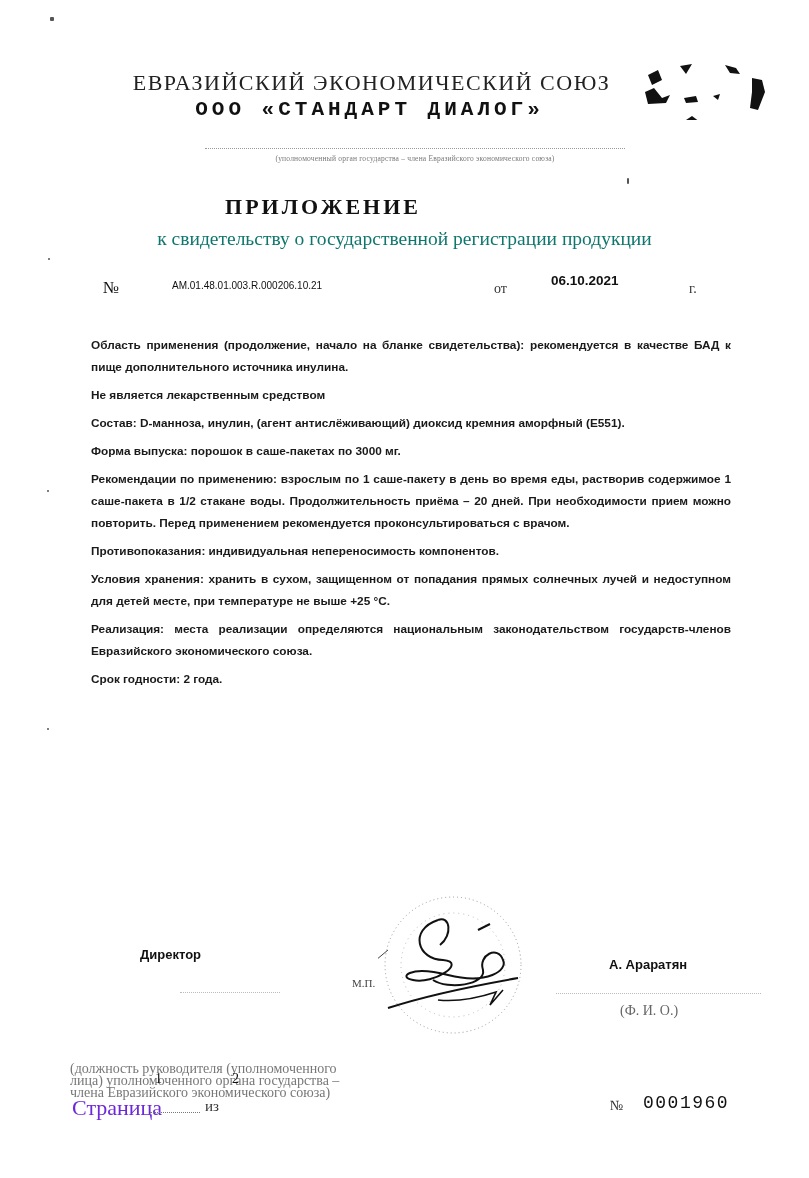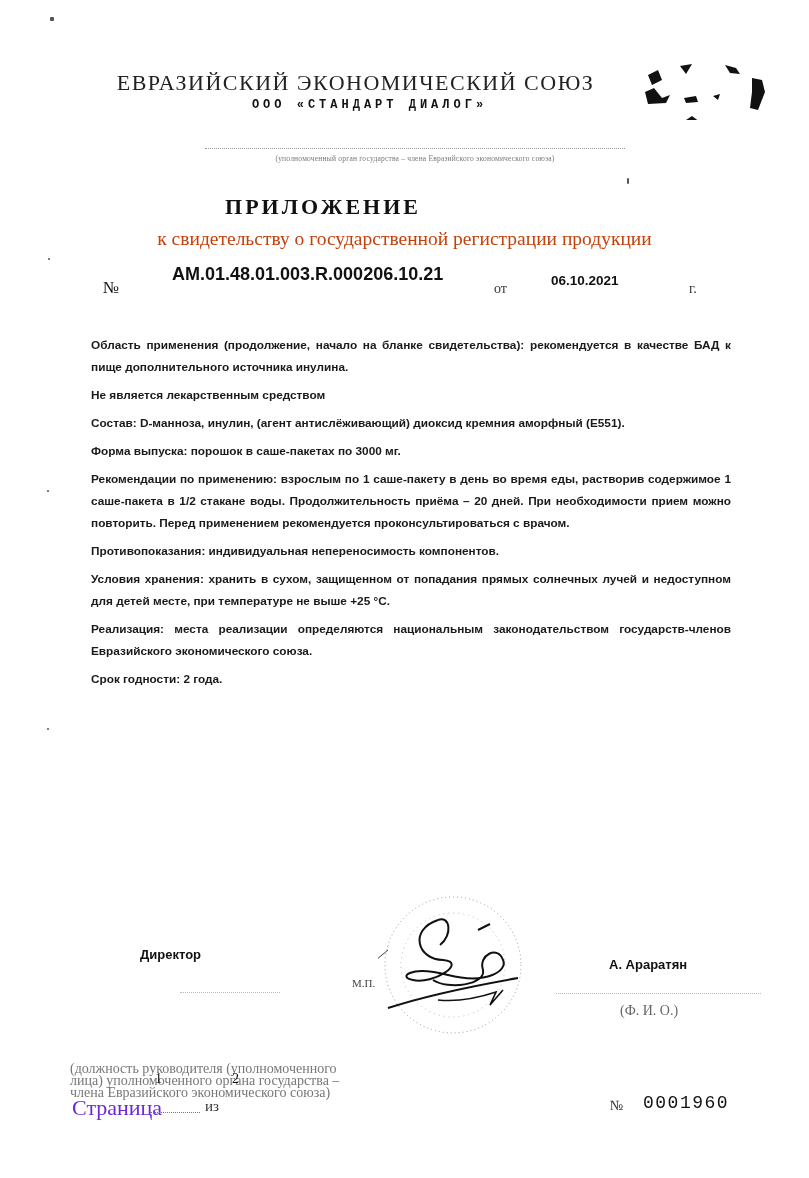--- a/index.html
+++ b/index.html
@@ -2,30 +2,30 @@
 <html><head>
   <meta charset="utf-8">
   <style>
     html, body { margin: 0; padding: 0; background: #ffffff; }
     body { width: 809px; height: 1178px; position: relative; overflow: hidden; color: #111; }
     .serif { font-family: "Liberation Serif", "DejaVu Serif", serif; }
     .sans { font-family: "Liberation Sans", "DejaVu Sans", sans-serif; }
     .mono { font-family: "Liberation Mono", "DejaVu Sans Mono", monospace; }
     .abs { position: absolute; }
 
-    .union-title { left: 0; width: 711px; top: 70px; text-align: center; font-size: 22px; letter-spacing: 1.5px; color: #222; }
-    .company { left: 0; width: 739px; top: 98px; text-align: center; font-size: 12px; font-weight: bold; letter-spacing: 4px; }
+    .union-title { left: 0; width: 711px; top: 70px; text-align: center; font-size: 22px; letter-spacing: 1.5px; color: #222; padding-left: 16px; }
+    .company { left: 0; width: 739px; top: 98px; text-align: center; font-size: 21px; font-weight: bold; letter-spacing: 4px; }
     .org-line { left: 205px; top: 148px; width: 420px; border-top: 1px dotted #999; }
     .org-caption { left: 205px; width: 420px; top: 154px; text-align: center; font-size: 7.5px; color: #777; letter-spacing: 0.2px; }
 
     .appendix-title { left: 0; width: 646px; top: 194px; text-align: center; font-size: 22px; font-weight: bold; letter-spacing: 3px; }
-    .appendix-sub { left: 0; width: 809px; top: 228px; text-align: center; font-size: 19.5px; color: #c2410c; }
+    .appendix-sub { left: 0; width: 809px; top: 228px; text-align: center; font-size: 19.5px; color: #0f766e; }
 
     .num-sign { left: 103px; top: 278px; font-size: 17px; }
-    .reg-number { left: 172px; top: 264px; font-size: 18px; font-weight: bold; }
+    .reg-number { left: 172px; top: 280px; font-size: 10px; font-weight: normal; }
     .ot-label { left: 494px; top: 281px; font-size: 14px; color: #333; }
     .reg-date { left: 551px; top: 273px; font-size: 13.5px; font-weight: bold; }
     .g-label { left: 689px; top: 281px; font-size: 14px; color: #333; }
 
     .content { left: 91px; top: 334px; width: 640px; font-size: 11.8px; font-weight: bold; line-height: 22px; color: #1a1a1a; }
     .content p { margin: 0 0 6px 0; text-align: justify; }
 
     .director { left: 140px; top: 947px; font-size: 13px; font-weight: bold; }
     .director-name { left: 609px; top: 947px; font-size: 13px; font-weight: bold; margin-top: 10px; }
     .mp-label { left: 352px; top: 977px; font-size: 11px; color: #444; }

